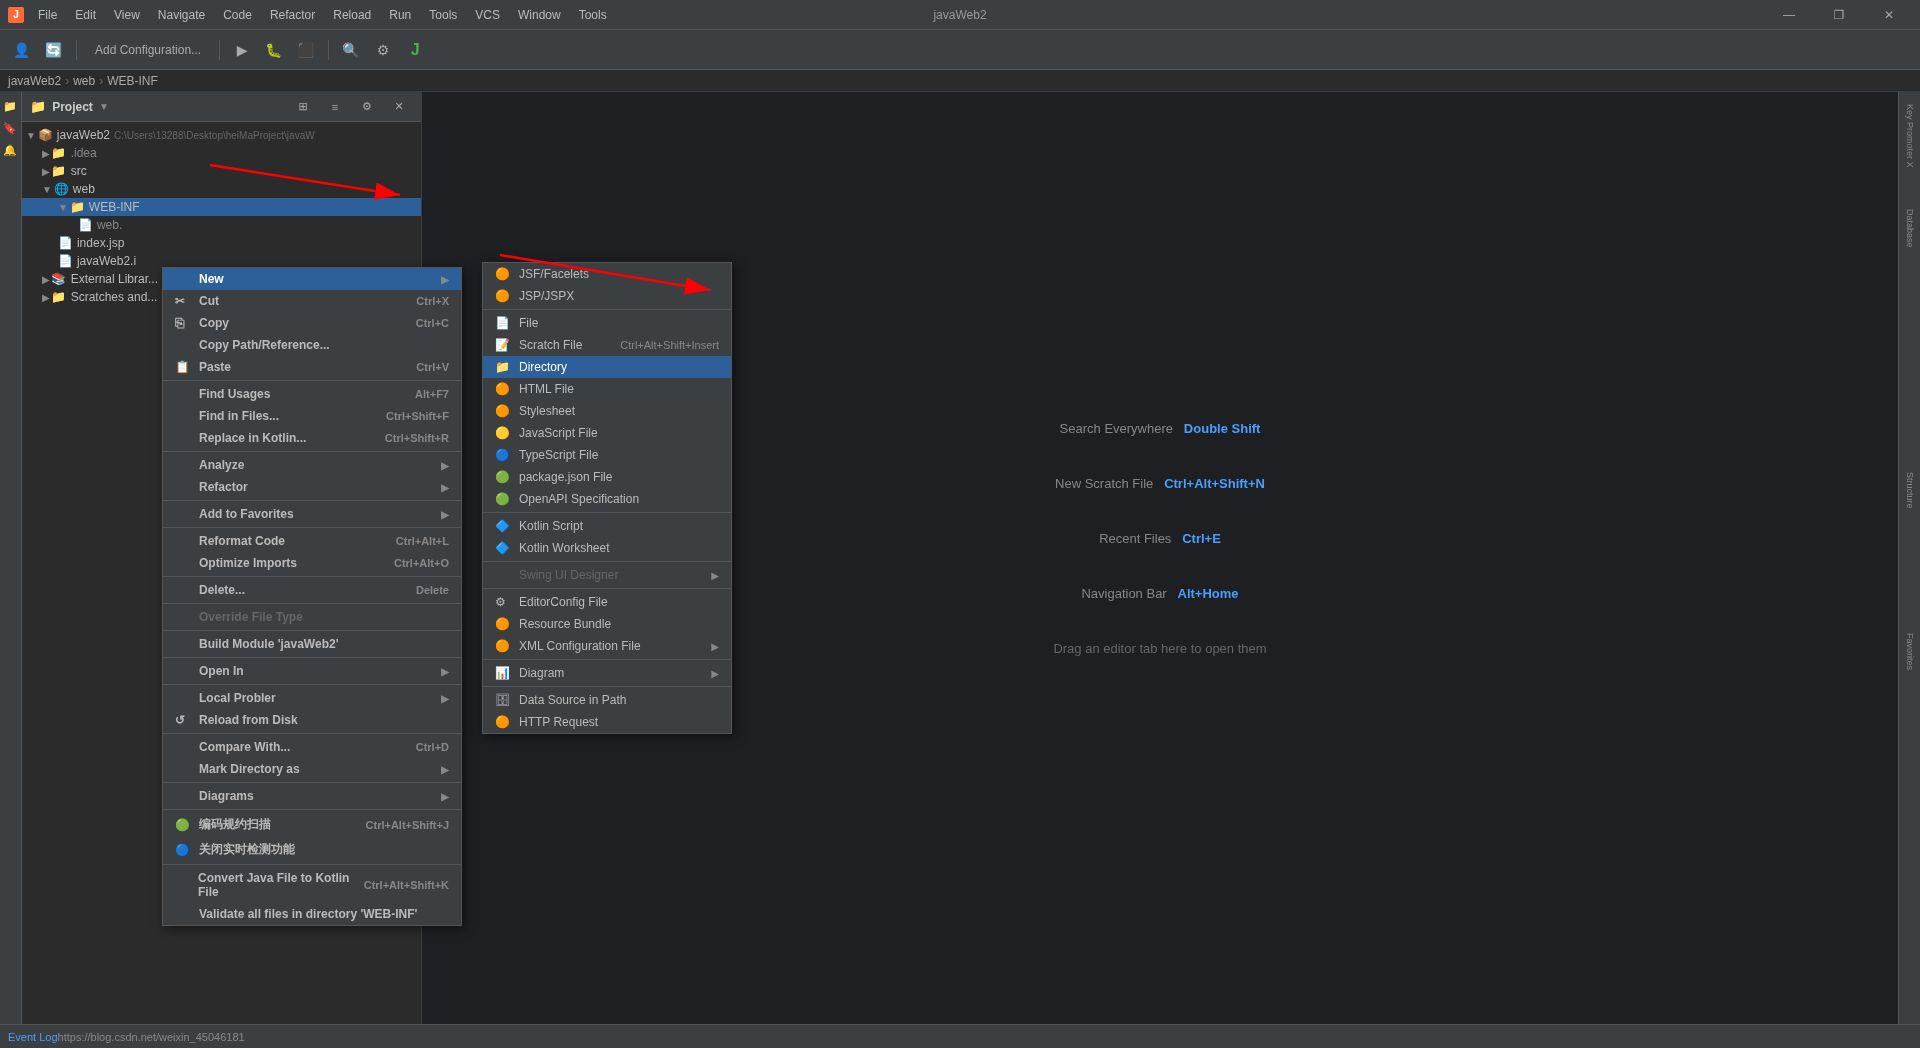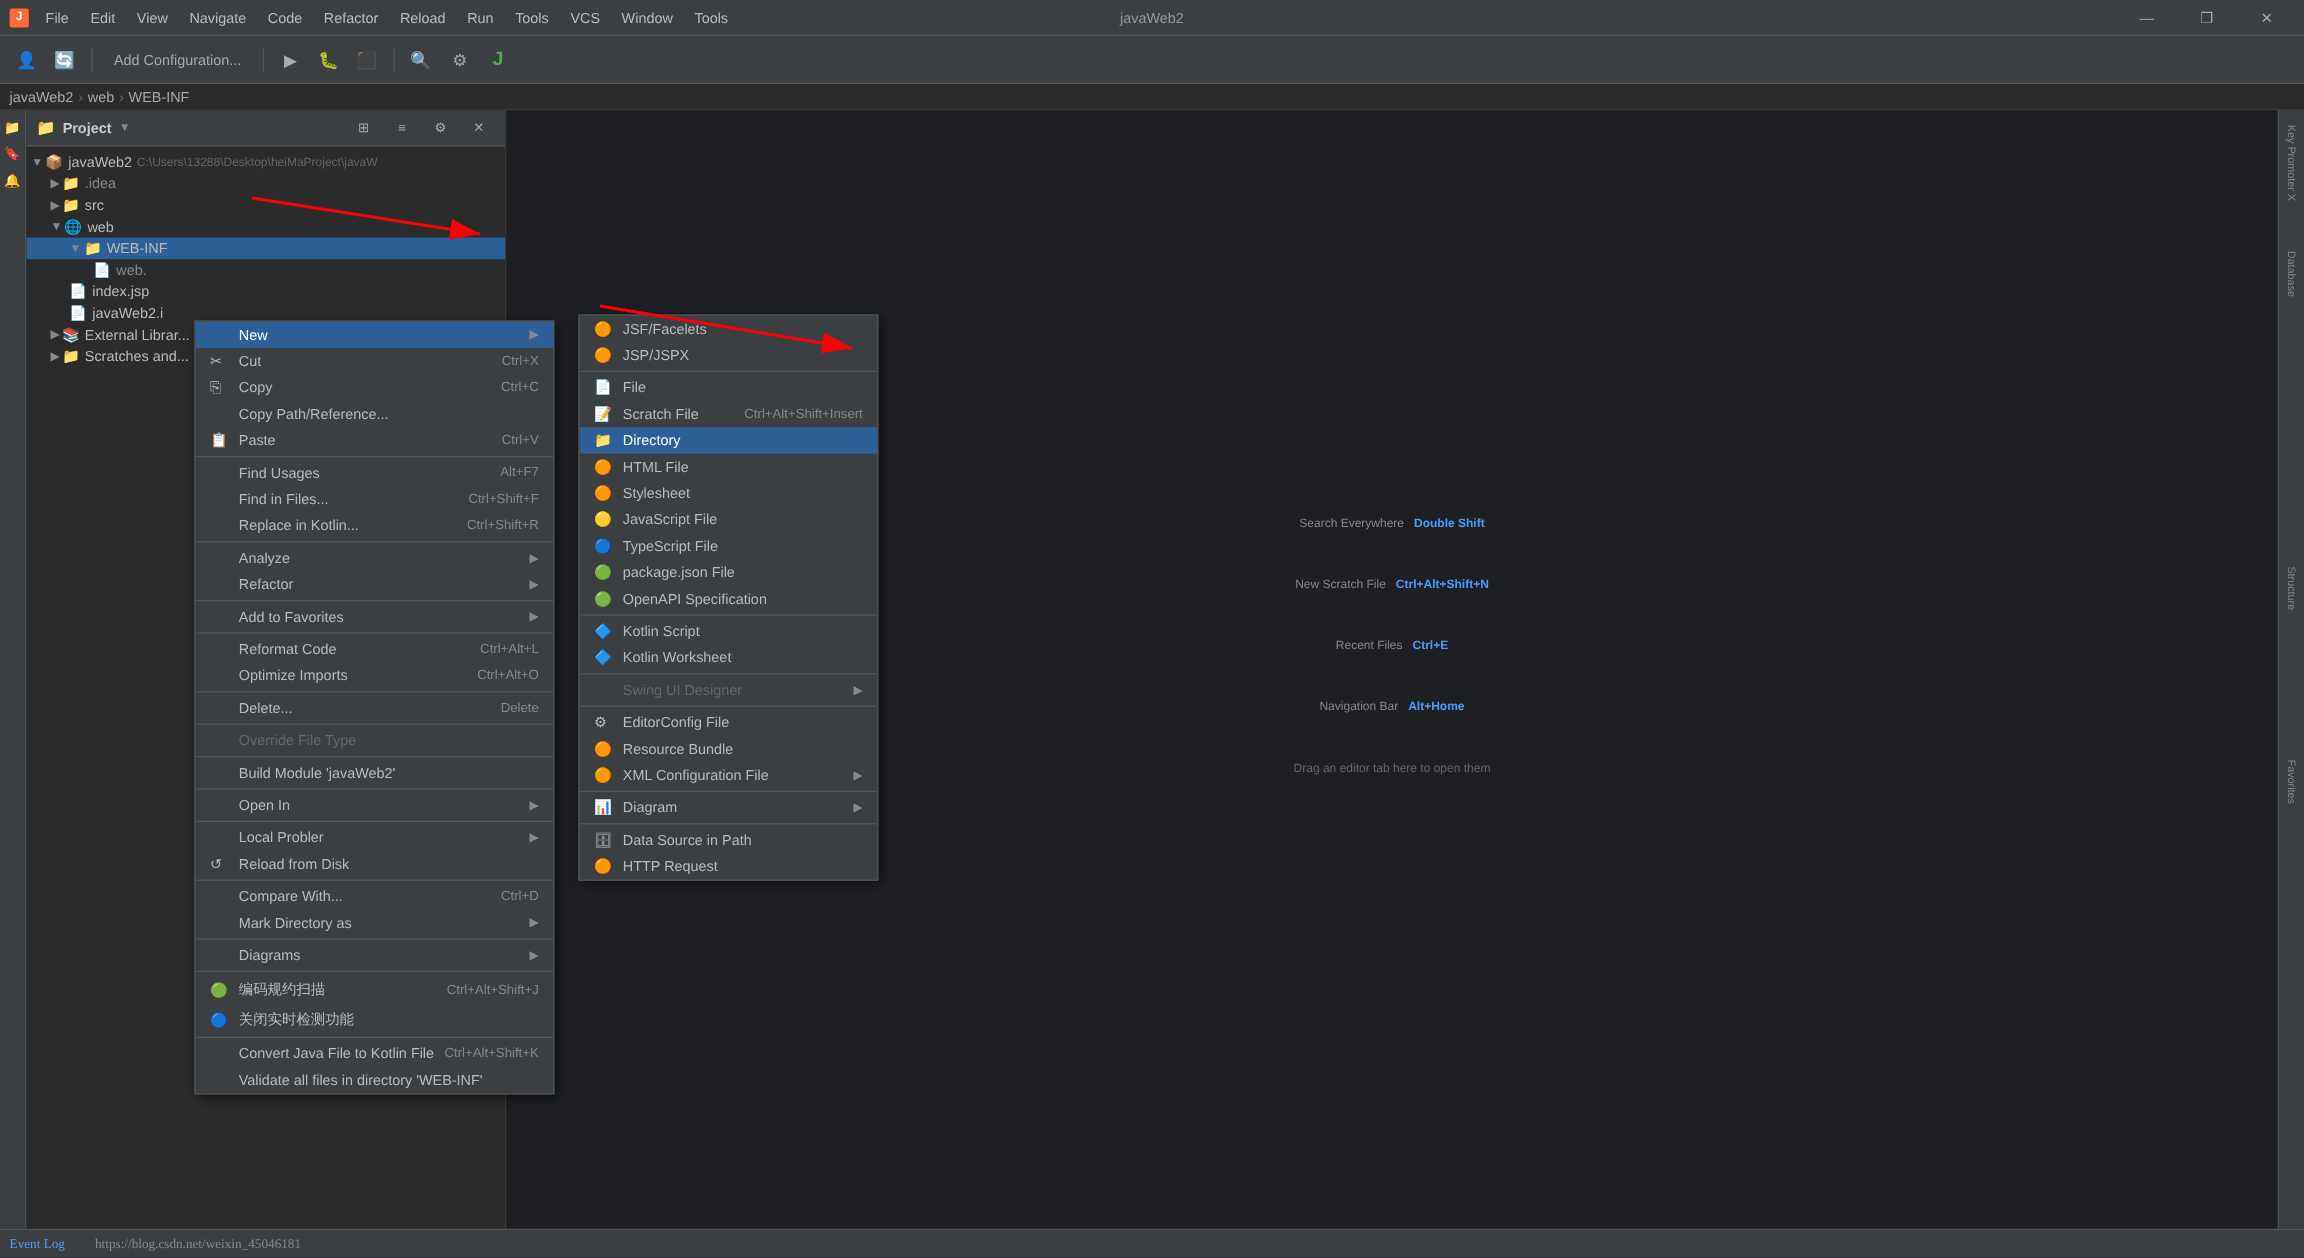--- a/index.html
+++ b/index.html
@@ -173,20 +173,21 @@
     #context-menu-primary {
       position: absolute;
       left: 140px;
       top: 175px;
       width: 300px;
       background: #3c3f41;
       border: 1px solid #555;
       box-shadow: 3px 3px 10px rgba(0,0,0,0.5);
       z-index: 100;
       font-size: 12px;
+      font-weight: bold;
     }
     #context-menu-secondary {
       position: absolute;
       left: 460px;
       top: 170px;
       width: 250px;
       background: #3c3f41;
       border: 1px solid #555;
       box-shadow: 3px 3px 10px rgba(0,0,0,0.5);
       z-index: 101;
@@ -222,21 +223,21 @@
       position: relative;
     }
     .editor-hint {
       text-align: center;
       margin-bottom: 30px;
     }
     .editor-hint .hint-key {
       color: #4a9eff;
       font-weight: bold;
     }
-    .editor-hint p { font-size: 10px; color: #888; margin-bottom: 10px; }
+    .editor-hint p { font-size: 13px; color: #888; margin-bottom: 10px; }
 
     
     #right-icons {
       width: 22px;
       background: #3c3f41;
       display: flex;
       flex-direction: column;
       align-items: center;
       padding-top: 4px;
       gap: 2px;
@@ -258,21 +259,21 @@
       align-items: center;
       padding: 0 8px;
       font-size: 11px;
       color: #888;
       position: absolute;
       bottom: 0;
       left: 0;
       right: 0;
     }
     #status-bar .status-left { flex: 1; }
-    #status-bar .status-right { display: flex; gap: 25px; align-items: flex-start; font-family: Liberation Serif, serif; }
+    #status-bar .status-right { display: flex; gap: 0; align-items: flex-start; }
     #status-bar .event-log { color: #4a9eff; cursor: pointer; }
 
     
     .ctx-item-new {
       background: #2d6099 !important;
       color: white;
     }
   </style>
 </head>
 <body>

